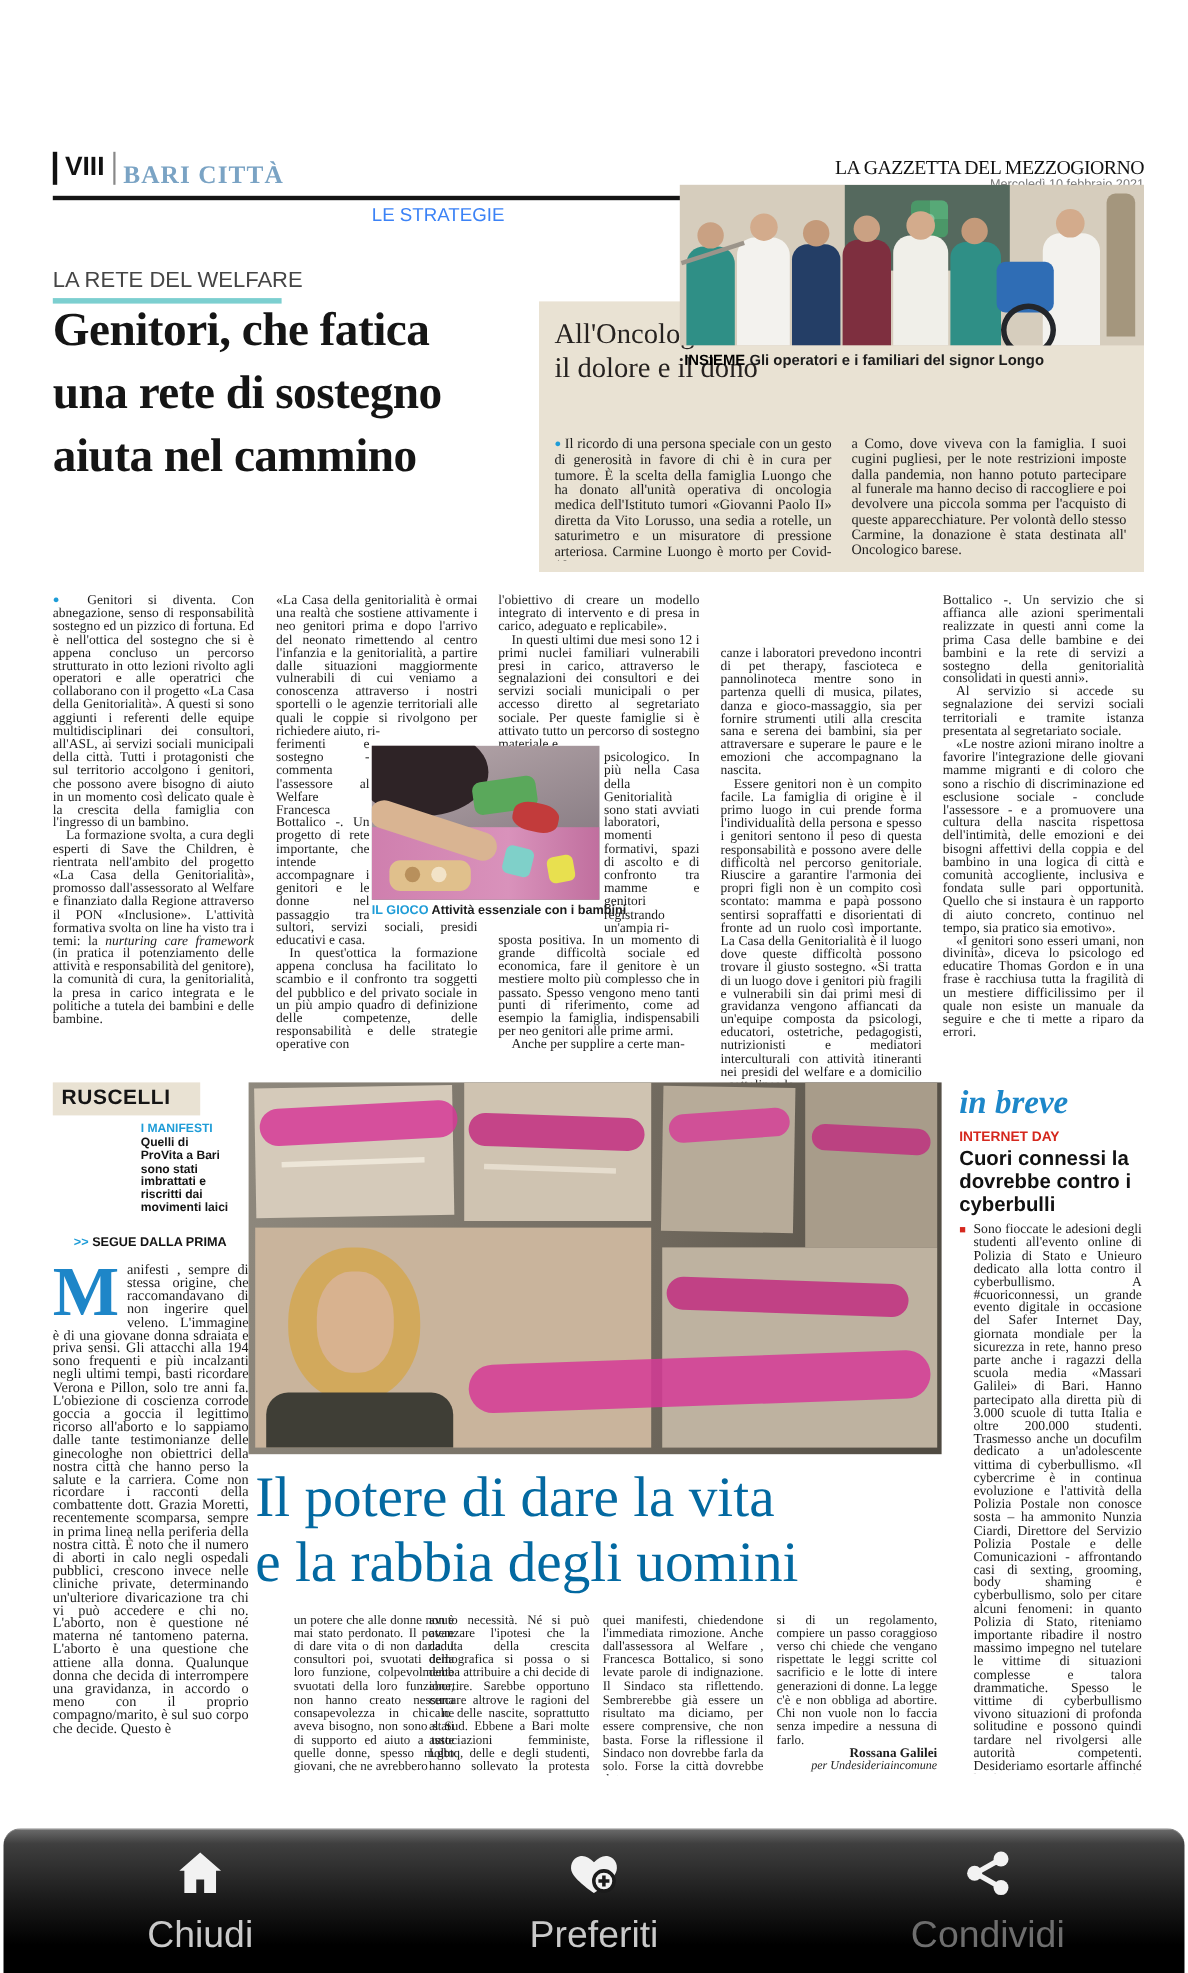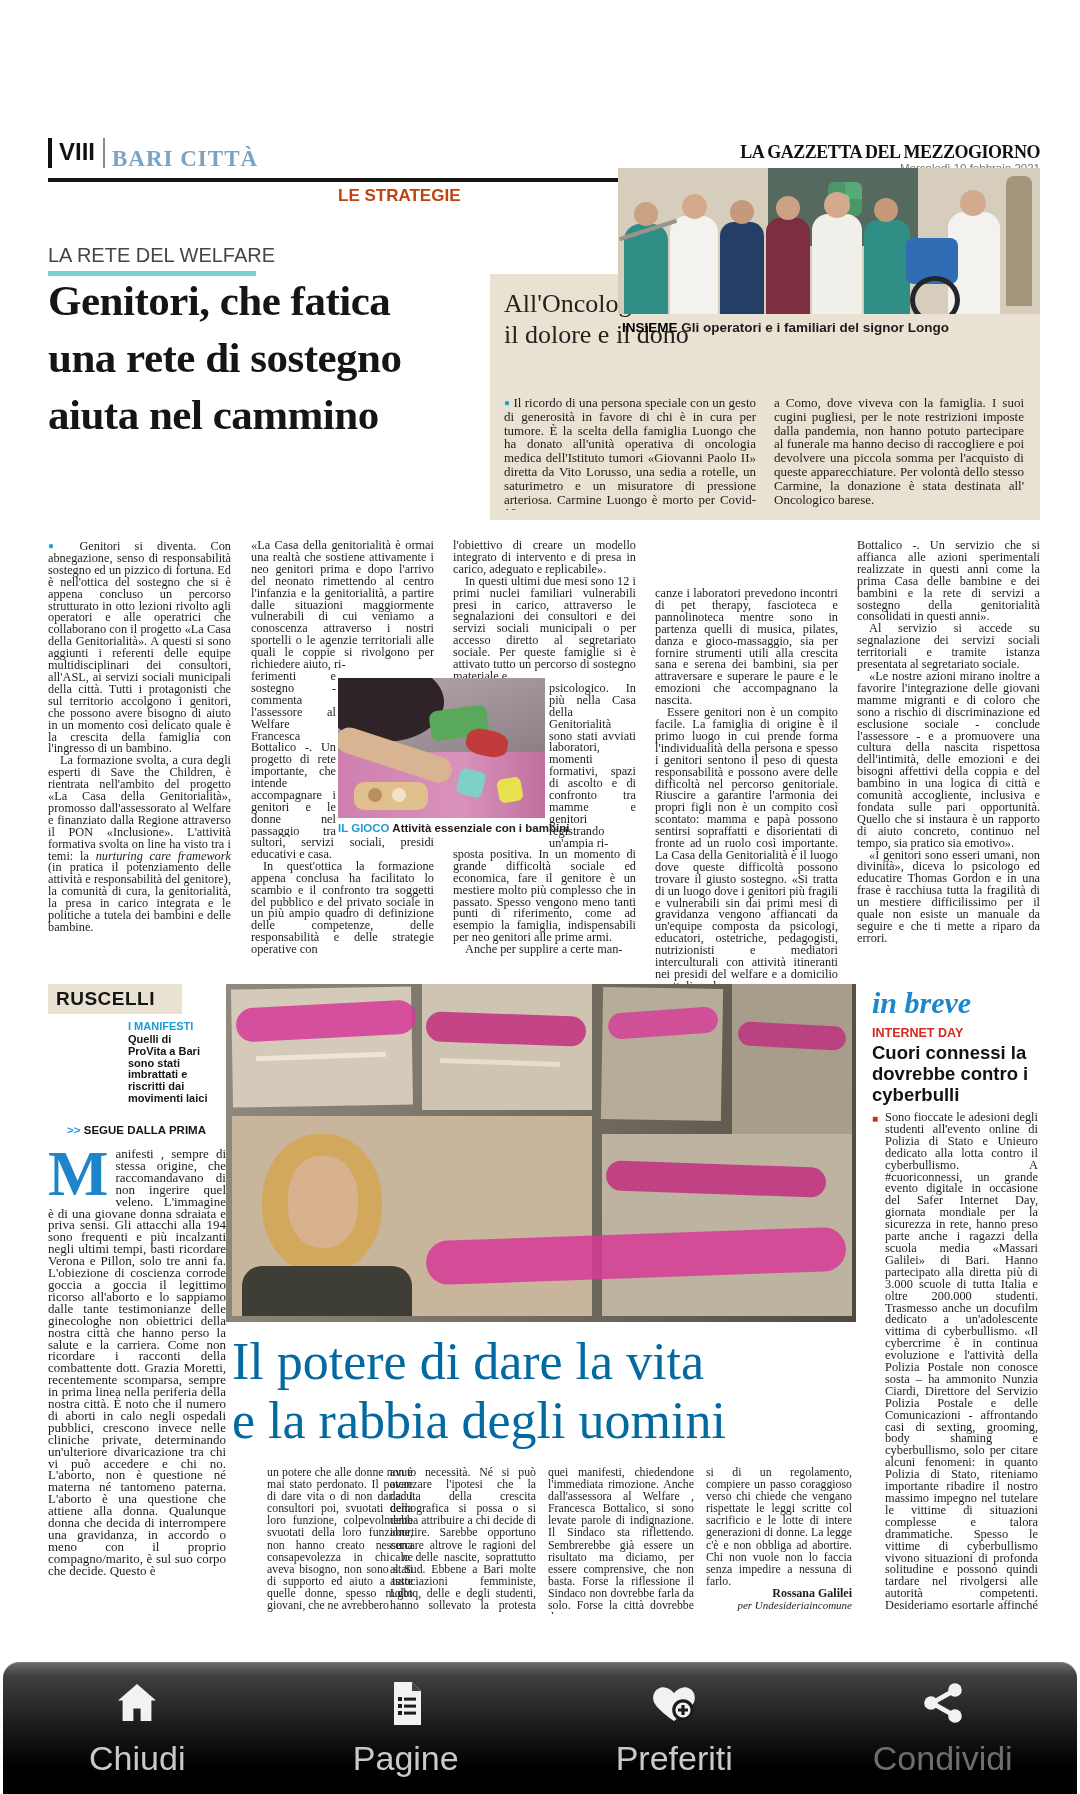--- a/index.html
+++ b/index.html
@@ -21,28 +21,28 @@
   .ph{overflow:hidden;}
   .ph *{position:absolute;}
 </style>
 </head>
 <body>
 
 <div class="a" style="left:0;top:0;width:1080px;height:1794px;">
 
   <div class="a sans" style="left:48px;top:138px;font-size:24px;font-weight:bold;color:#111;border-left:4px solid #111;border-right:2px solid #888;padding:0 8px 2px 7px;">VIII</div>
   <div class="a" style="left:112px;top:146px;font-size:23px;font-weight:bold;color:#7aa3c4;letter-spacing:1px;">BARI CITTÀ</div>
-  <div class="a" style="right:40px;top:142px;font-size:18px;font-weight:bold;color:#111;letter-spacing:-0.5px;text-align:right;">LA GAZZETTA DEL MEZZOGIORNO</div>
+  <div class="a" style="right:40px;top:142px;font-size:18px;font-weight:normal;color:#111;letter-spacing:-0.5px;text-align:right;">LA GAZZETTA DEL MEZZOGIORNO</div>
   <div class="a sans" style="right:40px;top:162px;font-size:11.5px;color:#777;text-align:right;">Mercoledì 10 febbraio 2021</div>
   <div class="a" style="left:48px;top:178px;width:992px;height:4px;background:#151515;"></div>
 
   <div class="a sans" style="left:48px;top:244px;font-size:20px;color:#454545;">LA RETE DEL WELFARE</div>
   <div class="a" style="left:48px;top:271px;width:208px;height:5px;background:#7ccfd0;"></div>
 
-  <div class="a sans" style="left:338px;top:186px;font-size:17px;font-weight:bold;color:#c2410c;">LE STRATEGIE</div>
+  <div class="a sans" style="left:338px;top:186px;font-size:17px;font-weight:normal;color:#3b82f6;">LE STRATEGIE</div>
 
   <div class="a" style="left:490px;top:274px;width:550px;height:246px;background:#e9e2d3;">
     <div class="a preline" style="left:14px;top:14px;font-size:26px;line-height:31px;color:#262220;">All'Oncologico
 il dolore e il dono</div>
     <div class="a jt colbody" style="left:14px;top:122px;width:252px;height:114px;font-size:13px;line-height:13.8px;">
       <p><span class="bullet-blue">●</span>
          <span>Il ricordo di una persona speciale con un gesto di generosità in favore di chi è in cura per tumore. È la scelta della famiglia Luongo che ha donato all'unità operativa di oncologia medica dell'Istituto tumori «Giovanni Paolo II» diretta da Vito Lorusso, una sedia a rotelle, un saturimetro e un misuratore di pressione arteriosa. Carmine Luongo è morto per Covid-19</span></p>
     </div>
     <div class="a jt colbody" style="left:284px;top:122px;width:250px;height:114px;font-size:13px;line-height:13.8px;">
       <p>a Como, dove viveva con la famiglia. I suoi cugini pugliesi, per le note restrizioni imposte dalla pandemia, non hanno potuto partecipare al funerale ma hanno deciso di raccogliere e poi devolvere una piccola somma per l'acquisto di queste apparecchiature. Per volontà dello stesso Carmine, la donazione è stata destinata all' Oncologico barese.</p>
@@ -203,35 +203,20 @@
     <span>
       <svg width="48" height="48" viewBox="0 0 24 24" fill="currentColor">
           <path d="M12 2.5 2.5 10.8h2.3V21h5.4v-6.2h3.6V21h5.4V10.8h2.3z"></path>
         </svg>
     </span>
     <span class="navlabel">Chiudi</span>
   </div>
   <div class="navitem">
     <span>
       <svg width="48" height="48" viewBox="0 0 24 24">
-          <path d="M6 1.5h9l4.5 4.5v17H6z" fill="currentColor"></path>
-          <path d="M15 1.5v4.5h4.5z" fill="#444"></path>
-          <rect x="8" y="9" width="2" height="2" fill="#1b1b1b"></rect>
-          <rect x="11" y="9.3" width="6" height="1.5" fill="#1b1b1b"></rect>
-          <rect x="8" y="12.5" width="2" height="2" fill="#1b1b1b"></rect>
-          <rect x="11" y="12.8" width="6" height="1.5" fill="#1b1b1b"></rect>
-          <rect x="8" y="16" width="2" height="2" fill="#1b1b1b"></rect>
-          <rect x="11" y="16.3" width="6" height="1.5" fill="#1b1b1b"></rect>
-        </svg>
-    </span>
-    <span class="navlabel">Pagine</span>
-  </div>
-  <div class="navitem">
-    <span>
-      <svg width="48" height="48" viewBox="0 0 24 24">
           <path d="M12 21S4.5 16.1 2.2 12C.7 9 2 5 5.5 4.2 7.8 3.7 10 4.8 12 7c2-2.2 4.2-3.3 6.5-2.8C22 5 23.3 9 21.8 12 19.5 16.1 12 21 12 21z" fill="currentColor"></path>
           <circle cx="16.5" cy="15.5" r="4.6" fill="currentColor" stroke="#1b1b1b" stroke-width="1.6"></circle>
           <path d="M16.5 13v5M14 15.5h5" stroke="#1b1b1b" stroke-width="1.6"></path>
         </svg>
     </span>
     <span class="navlabel">Preferiti</span>
   </div>
   <div class="navitem dim">
     <span>
       <svg width="48" height="48" viewBox="0 0 24 24">

